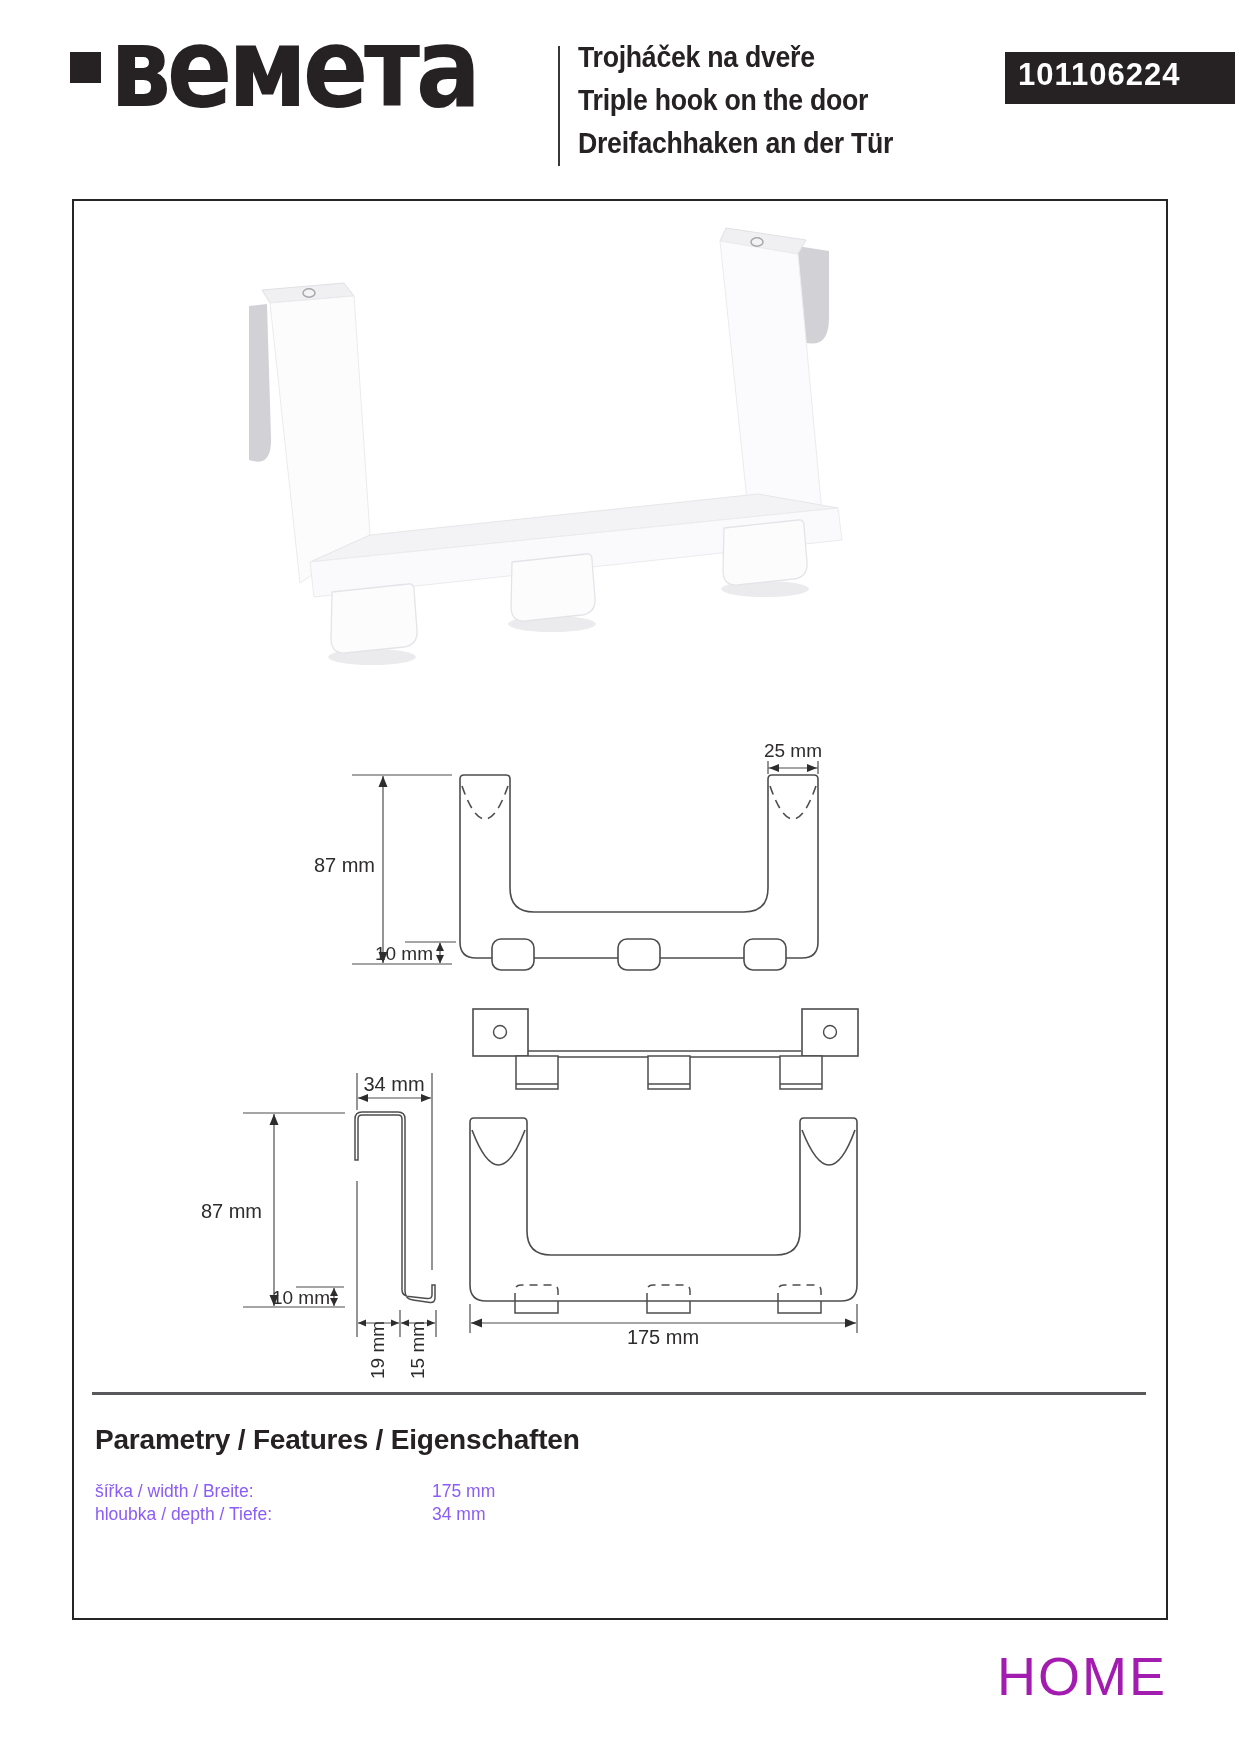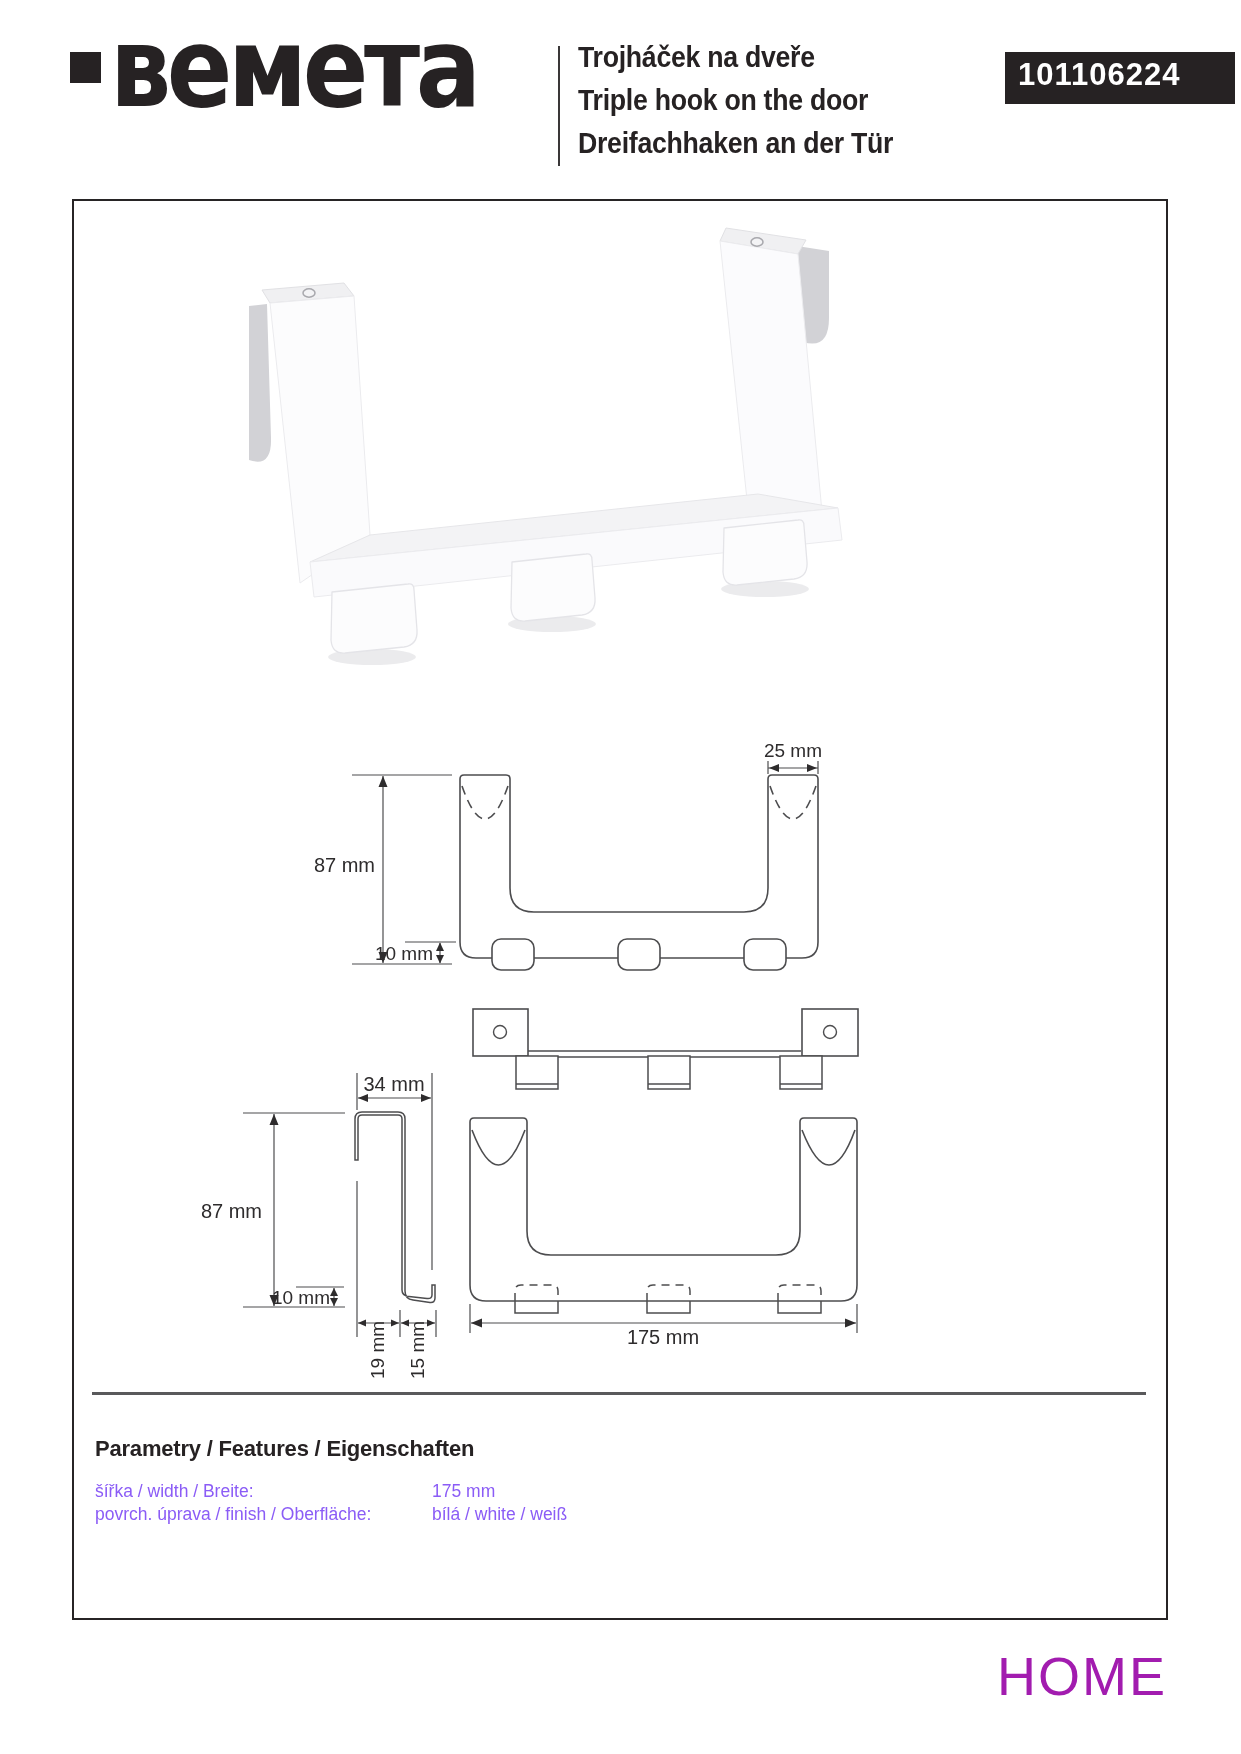--- a/index.html
+++ b/index.html
@@ -19,21 +19,21 @@
   .titles{left:578px;top:36px;transform:scaleX(0.92);transform-origin:left top;}
   .title-line{font-size:29px;font-weight:bold;line-height:43px;white-space:nowrap;color:#262223;letter-spacing:-0.3px;}
   .code-badge{
     left:1005px;top:52px;width:230px;height:52px;background:#262223;color:#ffffff;
     font-weight:bold;font-size:31px;line-height:46px;padding-left:13px;box-sizing:border-box;
     letter-spacing:1px;
   }
   
   .main-box{left:72px;top:199px;width:1092px;height:1417px;border:2px solid #272425;}
   .params-divider{left:92px;top:1392px;width:1054px;height:3px;background:#59595b;}
-  .params-heading{left:95px;top:1424px;font-size:22px;font-weight:bold;letter-spacing:-0.2px;margin-top:12px;}
+  .params-heading{left:95px;top:1424px;font-size:28px;font-weight:bold;letter-spacing:-0.2px;}
   .spec-table{left:95px;top:1480px;width:900px;font-size:17.5px;color:#8b5cf6;}
   .spec-row{height:23.4px;line-height:23.4px;white-space:nowrap;}
   .spec-label{display:inline-block;width:337px;}
   .spec-value{display:inline-block;}
   .home-label{right:74px;top:1645px;font-size:54px;font-weight:normal;letter-spacing:2px;color:#a21caf;}
   svg.artwork{left:0;top:0;width:1241px;height:1754px;}
   svg text{font-family:"Liberation Sans", sans-serif;fill:#2e2c2d;}
 </style>
 </head>
 <body>
@@ -195,19 +195,19 @@
     </g>
   </svg>
 
   <div class="abs params-divider"></div>
   <div class="abs params-heading">Parametry / Features / Eigenschaften</div>
   <div class="abs spec-table">
     <div class="spec-row">
       <span class="spec-label">šířka / width / Breite:</span><span class="spec-value">175 mm</span>
     </div>
     <div class="spec-row">
-      <span class="spec-label">povrch. úprava / finish / Oberfläche:</span><span class="spec-value">bílá / white / weiß</span>
+      <span class="spec-label">hloubka / depth / Tiefe:</span><span class="spec-value">34 mm</span>
     </div>
   </div>
 
   <div class="abs home-label">HOME</div>
 
 </div>
 
 </body></html>

